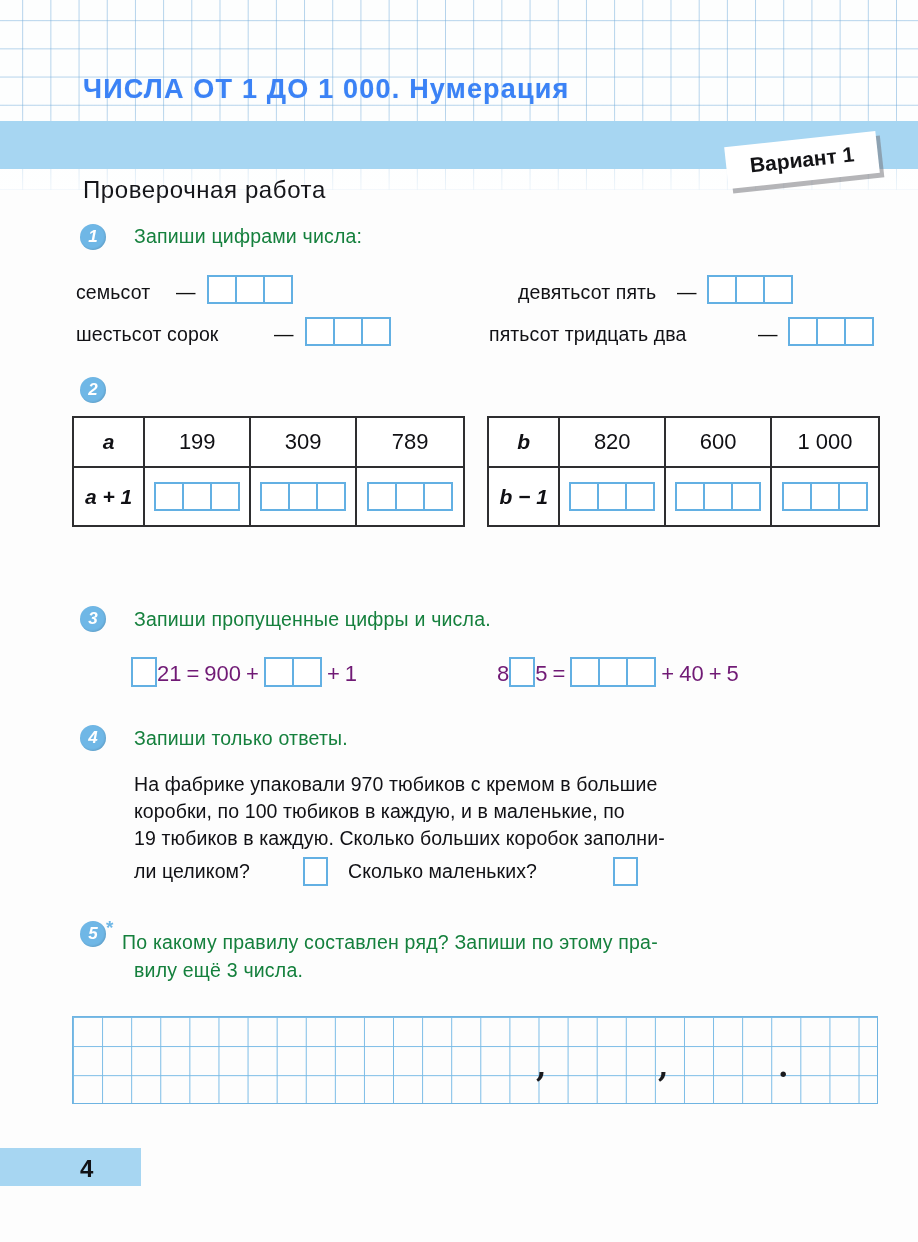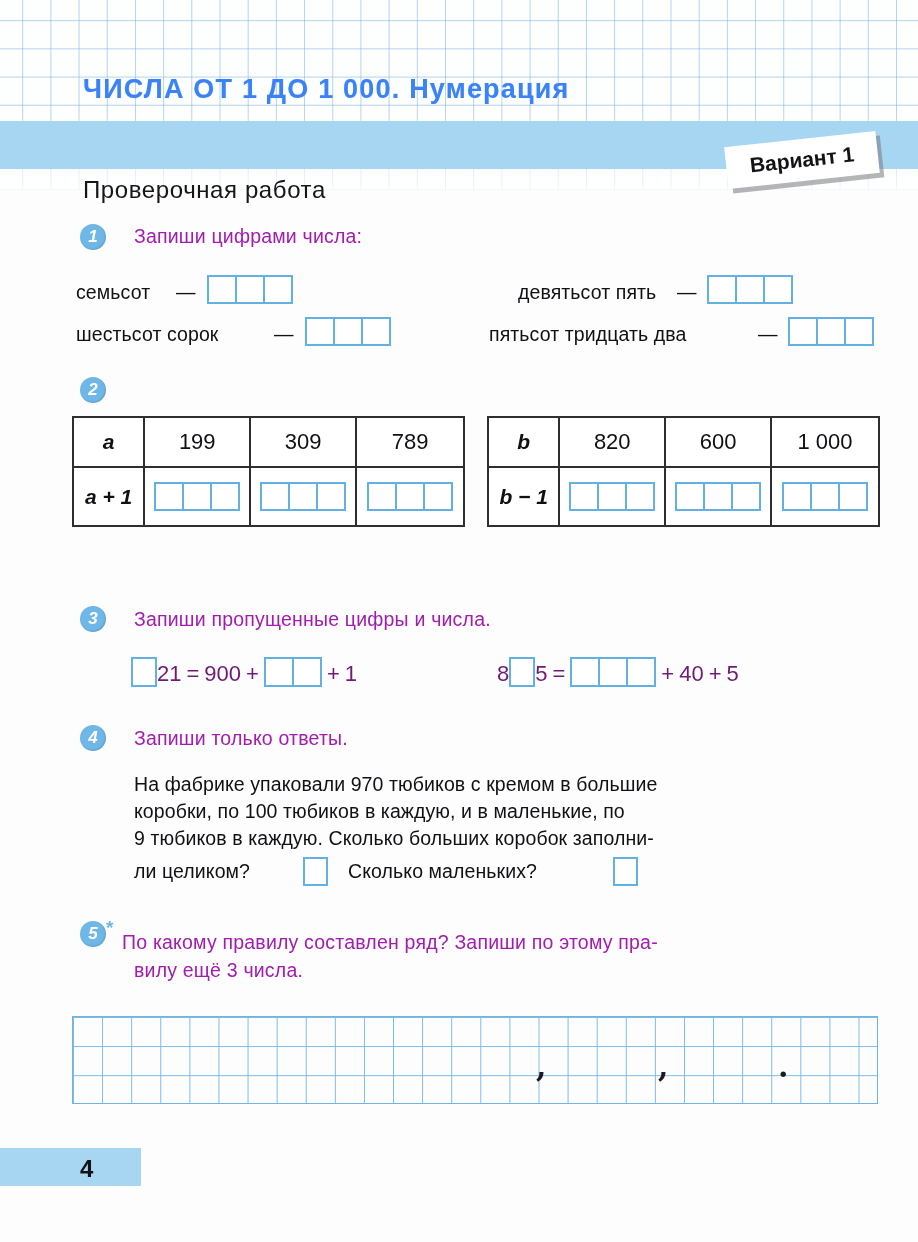--- a/index.html
+++ b/index.html
@@ -65,21 +65,21 @@
     position:absolute;width:26px;height:26px;border-radius:50%;
     background:#6fb7e6;color:#ffffff;
     font-size:17px;font-weight:bold;font-style:italic;
     display:flex;align-items:center;justify-content:center;
     box-shadow:inset -1px -1px 2px rgba(0,0,0,.12);
   }
   .star{
     position:absolute;font-size:19px;font-weight:bold;color:#6fb7e6;
   }
   .task-text{
-    position:absolute;font-size:19.5px;color:#a21caf;letter-spacing:.2px;
+    position:absolute;font-size:19.5px;color:#15803d;letter-spacing:.2px;
     white-space:nowrap;
   }
   .body-text{
     position:absolute;font-size:19.5px;color:#111115;letter-spacing:.1px;
     white-space:nowrap;
   }
 
   
   .abox{
     display:inline-block;vertical-align:middle;
@@ -310,21 +310,21 @@
     <span>40</span>
     <span class="op">+</span>
     <span>5</span>
   </div>
 
   <div class="num-badge" style="left:80px;top:725px;">4</div>
   <div class="task-text" style="left:134px;top:727px;">Запиши  только  ответы.</div>
 
   <div class="body-text" style="left:134px;top:773px;">На  фабрике  упаковали  970  тюбиков  с  кремом  в  большие</div>
   <div class="body-text" style="left:134px;top:800px;">коробки,  по  100  тюбиков  в  каждую,  и  в  маленькие,  по</div>
-  <div class="body-text" style="left:134px;top:827px;">9  тюбиков  в  каждую.  Сколько  больших  коробок  заполни-</div>
+  <div class="body-text" style="left:134px;top:827px;">19  тюбиков  в  каждую.  Сколько  больших  коробок  заполни-</div>
   <div class="body-text" style="left:134px;top:860px;">ли  целиком?</div>
   <div class="single-box" style="left:303px;top:857px;"></div>
   <div class="body-text" style="left:348px;top:860px;">Сколько  маленьких?</div>
   <div class="single-box" style="left:613px;top:857px;"></div>
 
   <div class="num-badge" style="left:80px;top:921px;">5</div>
   <div class="star" style="left:106px;top:917px;">*</div>
   <div class="task-text" style="left:122px;top:931px;">По  какому  правилу  составлен  ряд?  Запиши  по  этому  пра-</div>
   <div class="task-text" style="left:134px;top:959px;">вилу  ещё  3  числа.</div>
 

